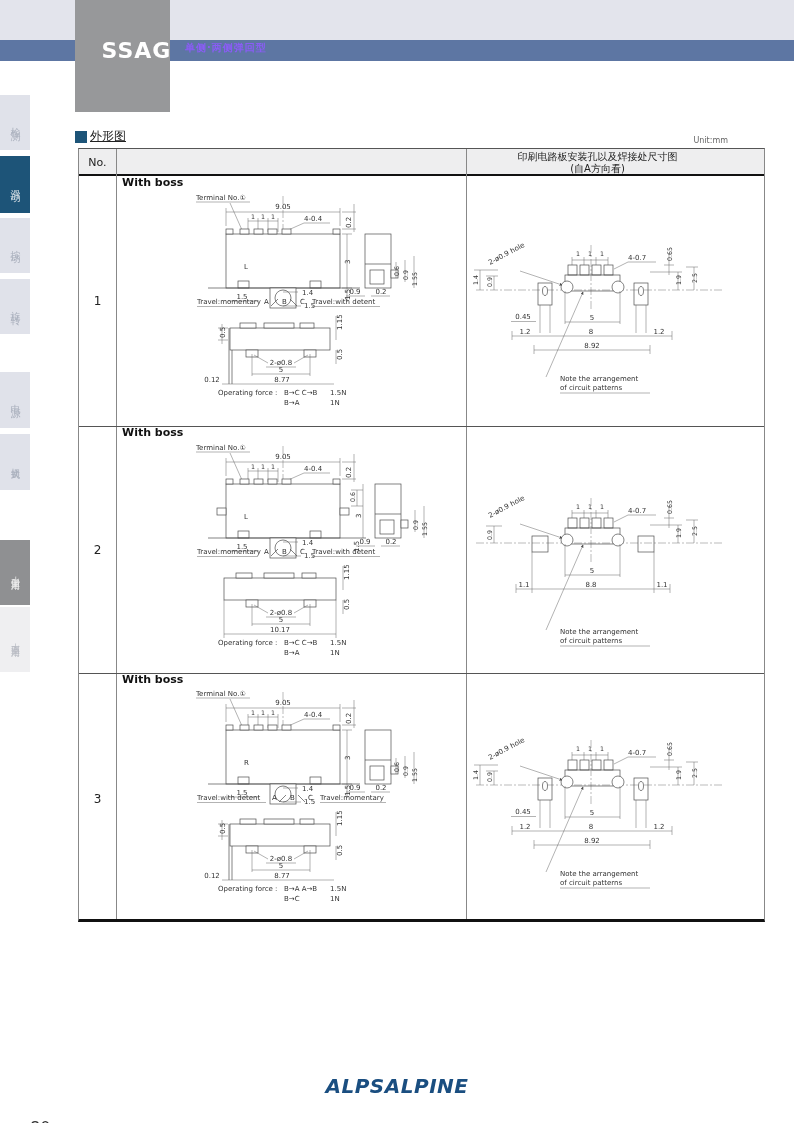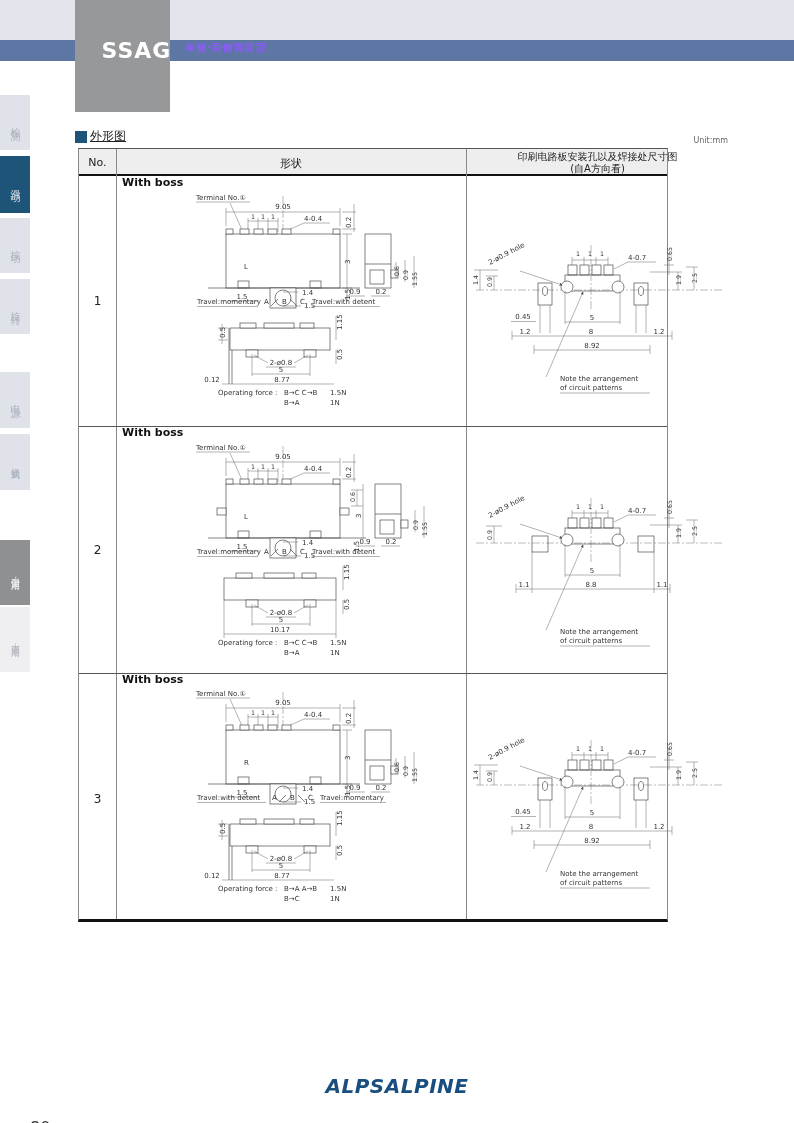--- a/index.html
+++ b/index.html
@@ -12,21 +12,21 @@
   .ssag-box { left:75px; top:0; width:95px; height:112px; background:#97989a; }
   .ssag-label { left:89px; top:38px; width:95px; text-align:center; color:#fff; font-size:22px; font-weight:bold; letter-spacing:1px; }
   .side-tab { left:0; width:30px; display:flex; align-items:center; justify-content:center; writing-mode:vertical-rl; text-orientation:upright; font-size:10px; letter-spacing:4px; }
   .tab-inactive { background:#e0e2ea; color:#aab0bd; }
   .tab-active { background:#1d5478; color:#d9e0e6; }
   .tab-gray { background:#8f9092; color:#ececec; font-size:9px; letter-spacing:2px; }
   .tab-light { background:#efeff1; color:#b9bcc4; font-size:9px; letter-spacing:2px; }
   .section-label { left:75px; top:128px; display:flex; align-items:center; font-size:12px; color:#222;text-decoration:underline; }
   .section-sq { width:12px; height:12px; background:#1d5478; display:inline-block; margin-right:3px; }
   .unit { left:628px; top:136px; width:100px; text-align:right; font-size:8px; color:#666; }
-  .tbl { left:78px; top:148px; width:590px; height:774px; border-top:1px solid #555; border-left:1px solid #888; border-right:1px solid #888; border-bottom:3px solid #111; }
+  .tbl { left:78px; top:148px; width:687px; height:774px; border-top:1px solid #555; border-left:1px solid #888; border-right:1px solid #888; border-bottom:3px solid #111; }
   .tbl-head { position:absolute; left:0; top:0; width:100%; height:27px; background:#eeeeef; border-bottom:2px solid #111; }
   .vline { position:absolute; top:0; width:1px; height:100%; background:#888; }
   .hsep { position:absolute; left:0; width:100%; height:1px; background:#555; }
   .th { position:absolute; color:#222; text-align:center; }
   .no-cell { position:absolute; left:0; width:37px; text-align:center; font-size:12px; color:#222; }
   .withboss { font-size:11px; font-weight:bold; color:#111; }
   svg text { font-family:"DejaVu Sans","Liberation Sans",sans-serif; font-size:7px; fill:#333; }
   svg .sm { font-size:6.3px; }
   svg line, svg path, svg rect, svg circle, svg ellipse, svg polyline { stroke:#4d4d4d; fill:none; stroke-width:0.7; }
   svg .dim { stroke-width:0.5; stroke:#666; }
@@ -76,21 +76,20 @@
 </div>
 <div class="abs unit">Unit:mm</div>
 
 <div class="abs tbl">
   <div class="tbl-head"></div>
   <div class="vline" style="left:37px;"></div>
   <div class="vline" style="left:387px;"></div>
   <div class="hsep" style="top:277px;"></div>
   <div class="hsep" style="top:524px;"></div>
   <div class="th" style="left:0;top:7px;width:37px;font-size:11px;">No.</div>
-  <div class="th" style="left:37px;top:7px;width:350px;font-size:11px;">形状</div>
   <div class="th" style="left:387px;top:2px;width:263px;font-size:10px;line-height:11.5px;">
     <div>印刷电路板安装孔以及焊接处尺寸图</div>
     <div>(自A方向看)</div>
   </div>
   <div class="no-cell" style="top:145px;">1</div>
   <div class="no-cell" style="top:394px;">2</div>
   <div class="no-cell" style="top:643px;">3</div>
 </div>
 
 <div class="abs withboss" style="left:122px;top:176px;">With boss</div>

